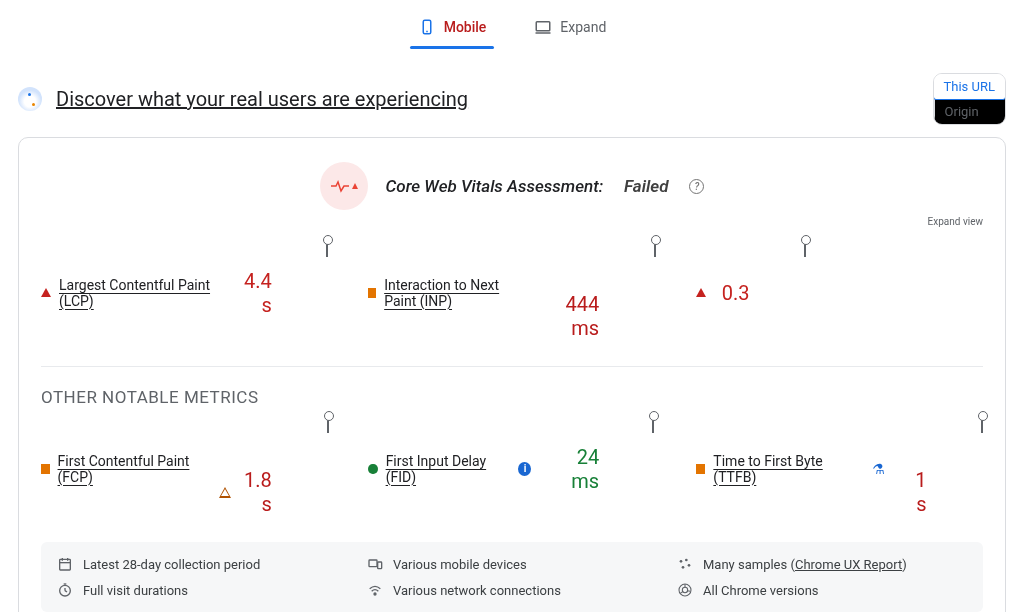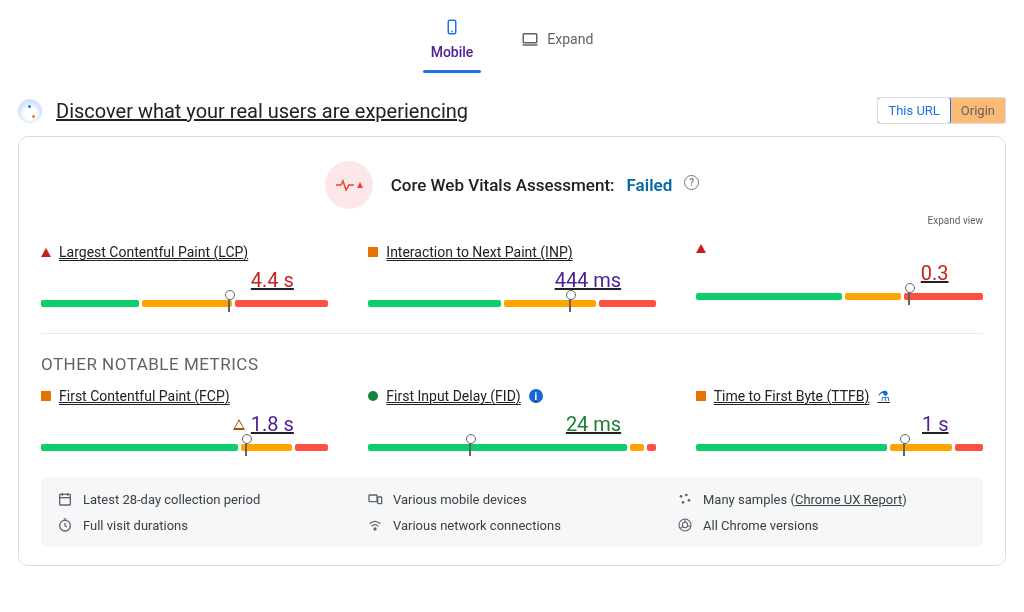--- a/index.html
+++ b/index.html
@@ -22,23 +22,22 @@
     display: flex;
     align-items: center;
     gap: 8px;
     padding: 10px 4px 12px;
     cursor: pointer;
     color: #5f6368;
     font-size: 14px;
     position: relative;
   }
   .tab.active {
-    color: #4c1d95;
+    color: #b91c1c;
     font-weight: 500;
-    flex-direction: column;
   }
   .tab.active::after {
     content: "";
     position: absolute;
     left: -4px; right: -4px; bottom: -1px;
     height: 3px;
     background: #1a73e8;
     border-radius: 2px;
   }
   .tab svg { width: 18px; height: 18px; }
@@ -56,27 +55,28 @@
   }
   .gauge-icon::before, .gauge-icon::after {
     content:"";position:absolute;width:3px;height:3px;border-radius:50%;
   }
   .gauge-icon::before { background:#1a73e8; top:6px; left:10px; }
   .gauge-icon::after { background:#ea8600; bottom:5px; left:14px; }
   .header-title { font-size: 20px; font-weight: 400; text-decoration: underline; }
   .toggle-group {
     display: flex;
     border: 1px solid #dadce0;
-    border-radius: 2px;
+    border-radius: 9px;
     overflow: hidden;
+    flex-direction: column;
   }
   .toggle-btn {
     padding: 5px 10px;
     font-size: 13px;
-    background: #fdba74;
+    background: #000000;
     cursor: pointer;
     color: #5f6368;
   }
   .toggle-btn + .toggle-btn { border-left: 1px solid #dadce0; }
   .toggle-btn.active {
     border: 1.5px solid #1a73e8;
     color: #1a73e8;
     margin: -1px;
     position: relative;
     border-radius: 3px;
@@ -93,40 +93,40 @@
     align-items: center;
     justify-content: center;
     gap: 18px;
     margin-bottom: 6px;
   }
   .assess-icon {
     width: 48px; height: 48px; border-radius: 50%;
     background: #fce8e8;
     display: flex; align-items: center; justify-content: center;
   }
-  .assess-text { font-size: 17px; font-weight: 500; display:flex; gap:12px;}
-  .assess-failed { color: #0369a1; font-weight: 600; }
+  .assess-text { font-size: 17px; font-weight: 500; display:flex; align-items:center; gap:21px;font-style:italic;}
+  .assess-failed { color: #404040; font-weight: 600; }
   .help-icon {
     width: 15px; height: 15px; border: 1.4px solid #757575;
     border-radius: 50%; display:inline-flex; align-items:center;
     justify-content:center; font-size:10px; color:#757575; cursor:pointer;
   }
   .expand-view {
     text-align: right;
     font-size: 10px;
     color: #5f6368;
     cursor: pointer;
     margin: 4px 0 18px;
   }
   .metrics-grid {
     display: grid;
     grid-template-columns: 1fr 1fr 1fr;
     gap: 28px 40px;
   }
-  .metric { display: flex; flex-direction: column; gap: 8px; text-decoration: underline; }
+  .metric { display: flex; gap: 16px; }
   .metric-head { display: flex; align-items: center; gap: 8px; }
   .indicator { width: 10px; height: 10px; }
   .indicator.triangle-red {
     width: 0; height: 0; border-left: 5px solid transparent;
     border-right: 5px solid transparent; border-bottom: 9px solid #c5221f;
   }
   .indicator.square-amber { background: #e37400; }
   .indicator.circle-green { background: #188038; border-radius: 50%; }
   .metric-name {
     text-decoration: underline;
@@ -135,21 +135,21 @@
     cursor: pointer;
   }
   .info-badge {
     width:14px;height:14px;border-radius:50%;background:#1967d2;
     color:#fff;font-size:10px;display:inline-flex;align-items:center;
     justify-content:center;font-weight:700;
   }
   .flask { color:#1967d2; font-size:14px; }
   .metric-value-row { text-align: right; font-size: 20px; display:flex; justify-content:flex-end; align-items:center; gap:6px; padding-right: 12%; }
   .metric-value-row.red { color: #c5221f; }
-  .metric-value-row.amber { color: #4c1d95; }
+  .metric-value-row.amber { color: #b91c1c; margin-top: 47px; }
   .metric-value-row.green { color: #188038; }
   .warn-outline {
     width:0;height:0;border-left:6px solid transparent;border-right:6px solid transparent;
     border-bottom:11px solid #b05100; position:relative;
   }
   .warn-outline::after{
     content:"";position:absolute;left:-4px;top:2px;
     border-left:4px solid transparent;border-right:4px solid transparent;
     border-bottom:7px solid #fff;
   }

